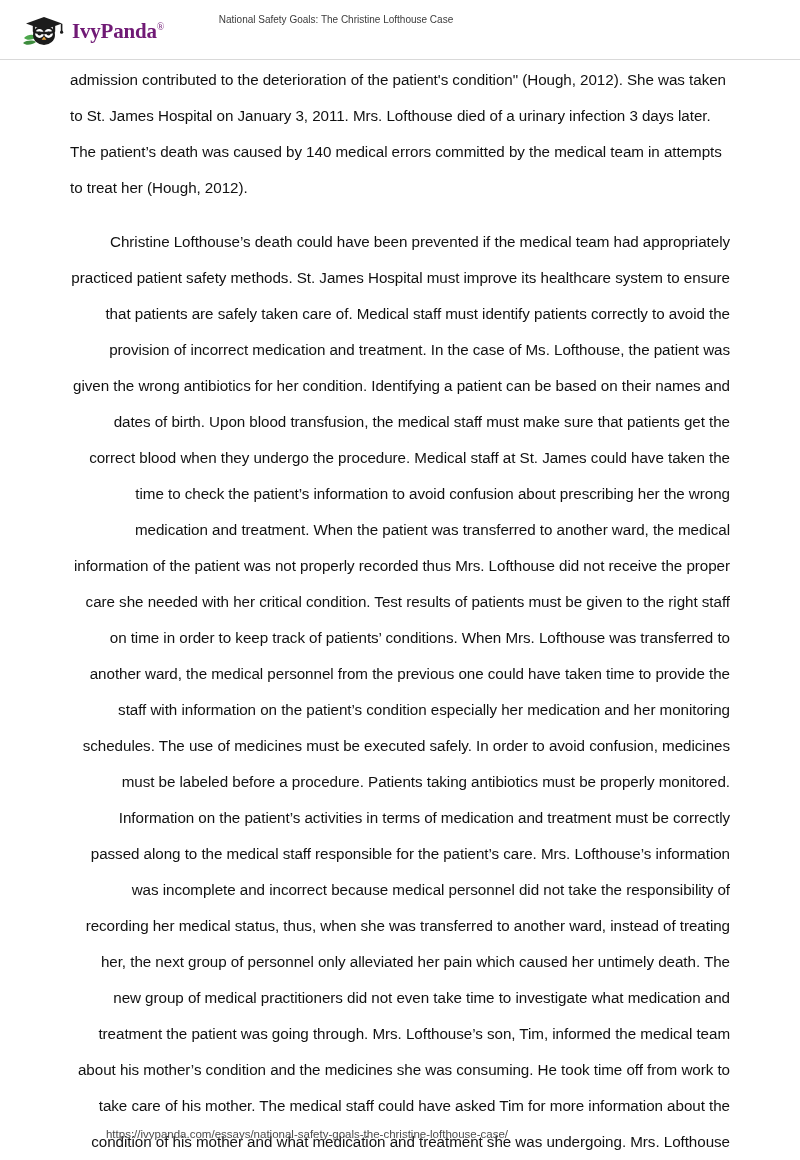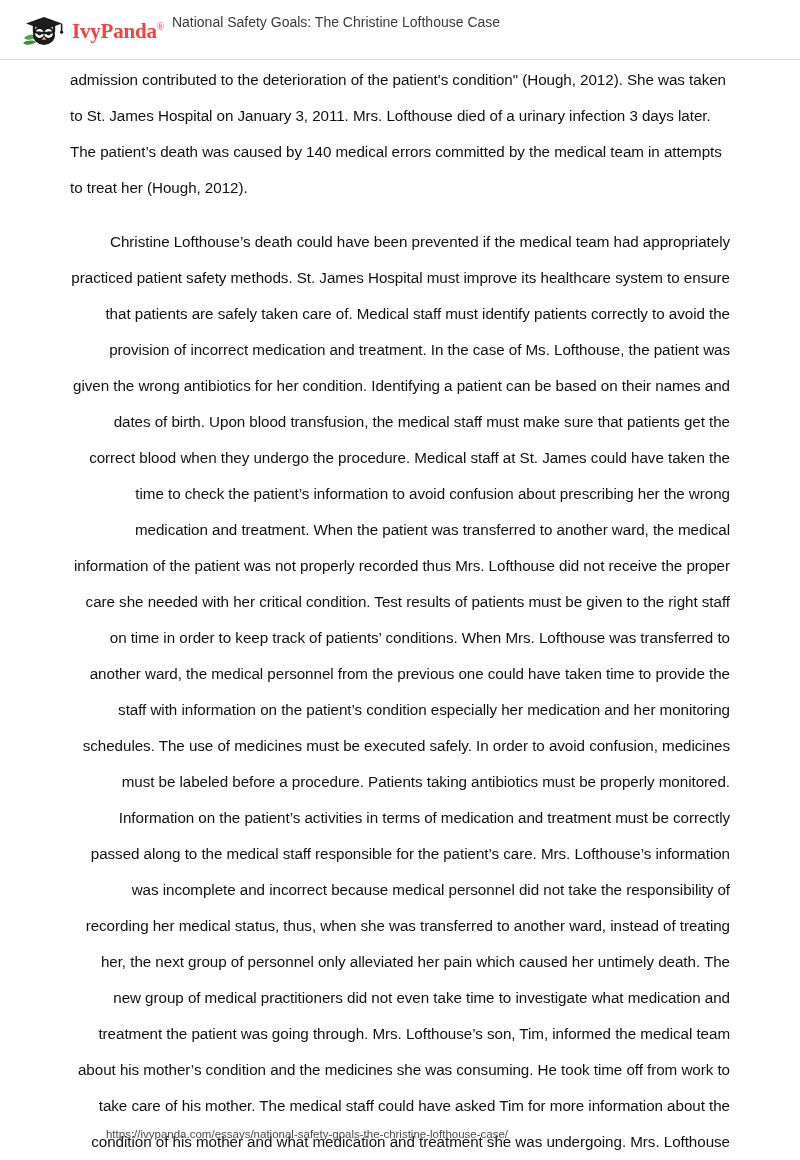--- a/index.html
+++ b/index.html
@@ -36,37 +36,37 @@
   .brand-logo {
     width: 42px;
     height: 34px;
     position: relative;
     display: block;
   }
   .brand-name {
     font-family: "Liberation Serif", serif;
     font-size: 21px;
     font-weight: bold;
-    color: #ef4444;
+    color: #701a75;
     letter-spacing: -0.2px;
     position: relative;
     white-space: nowrap;
   }
   .brand-name .reg {
     font-size: 10px;
     vertical-align: super;
     font-weight: normal;
   }
   .header-title {
     position: absolute;
     top: 14px;
     left: 0;
     width: 672px;
     text-align: center;
-    font-size: 14px;
+    font-size: 10px;
     color: #3b3b3b;
     font-family: "Liberation Sans", sans-serif;
   }
   .header-rule {
     position: absolute;
     top: 59px;
     left: 0;
     width: 800px;
     height: 1px;
     background: #d9d9d9;

